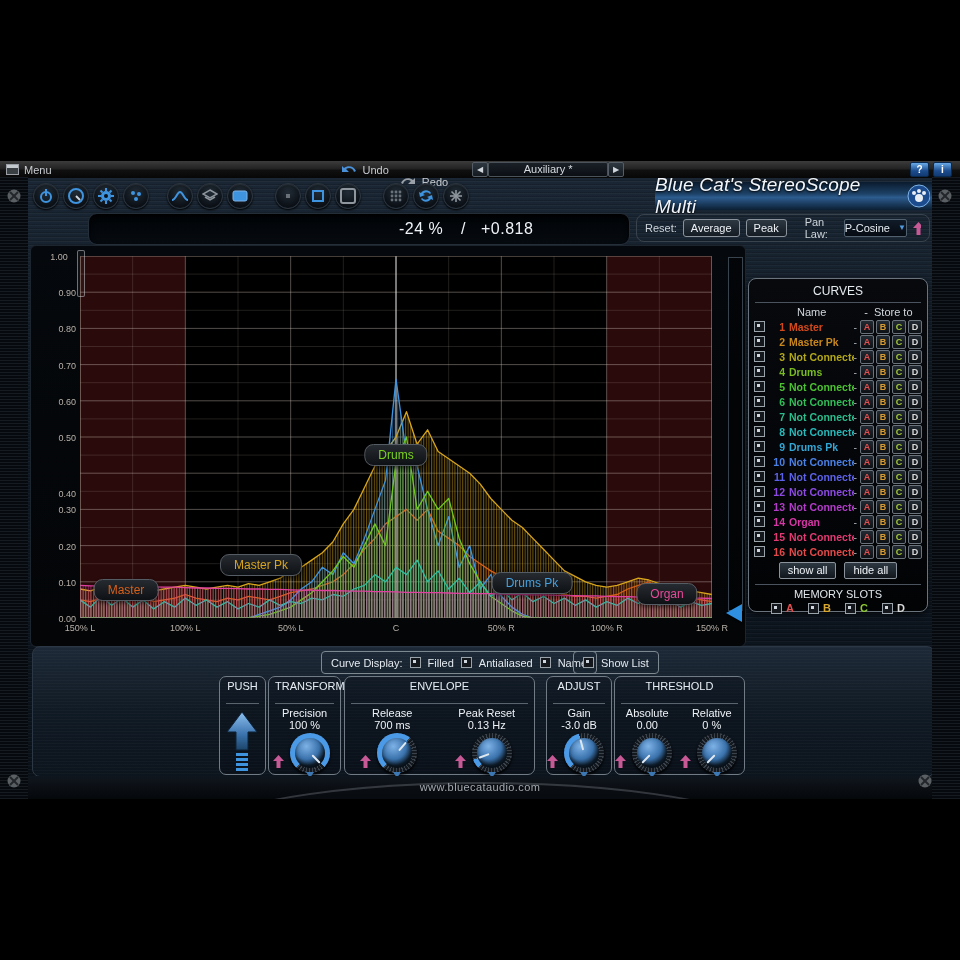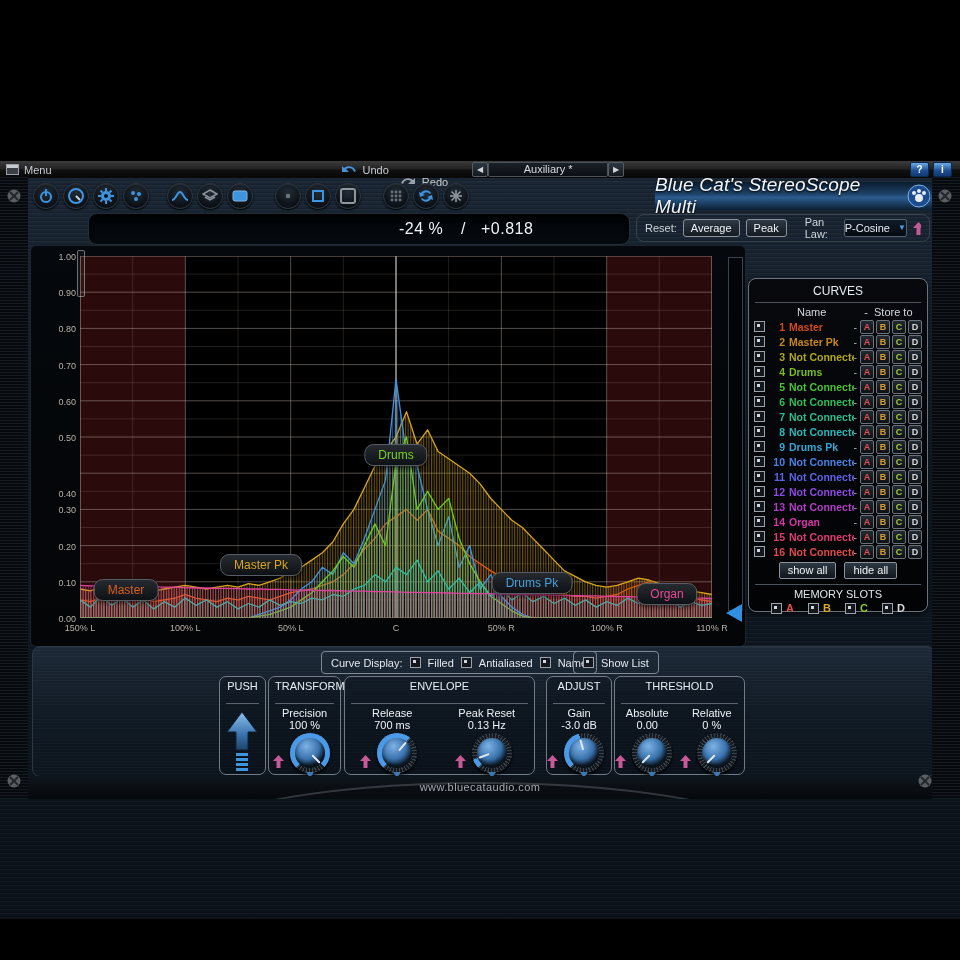--- a/index.html
+++ b/index.html
@@ -1,20 +1,20 @@
 <!DOCTYPE html>
 <html><head>
 <meta charset="utf-8">
 <style>
   html,body{margin:0;padding:0;background:#000;}
   body{width:960px;height:960px;position:relative;overflow:hidden;
        font-family:"Liberation Sans","DejaVu Sans",sans-serif;color:#dfe5ec;}
   .abs{position:absolute;}
   
-  #plugin{left:0;top:161px;width:960px;height:758px;
+  #plugin{left:0;top:161px;width:960px;height:638px;
     background:
       repeating-linear-gradient(180deg,rgba(255,255,255,.03) 0 1px,transparent 1px 3px,rgba(0,0,0,.15) 3px 4px),
       linear-gradient(180deg,#1b2735,#101a25 40%,#0c141d 75%,#0a1118);}
   .bezel{top:16px;width:28px;height:622px;
     background:repeating-linear-gradient(180deg,rgba(255,255,255,.05) 0 1px,rgba(0,0,0,.4) 1px 3px),#0a0f16;}
   
   #menubar{left:0;top:0;width:960px;height:17px;
     background:linear-gradient(180deg,#3c3c3c,#232323 45%,#101010 55%,#070707);
     font-size:11px;color:#c9ccd0;display:flex;align-items:center;}
   #menubar .mi{display:flex;align-items:center;gap:5px;}
@@ -361,40 +361,40 @@
       </svg>
     <div id="labels">
         <div class="pill" style="left: 46px; top: 334px; color: rgb(216, 96, 26);">Master</div>
         <div class="pill" style="left: 181px; top: 309px; color: rgb(216, 165, 29);">Master Pk</div>
         <div class="pill" style="left: 316px; top: 199px; color: rgb(122, 210, 31);">Drums</div>
         <div class="pill" style="left: 452px; top: 327px; color: rgb(70, 160, 221);">Drums Pk</div>
         <div class="pill" style="left: 587px; top: 338px; color: rgb(232, 72, 152);">Organ</div>
       </div>
   </div>
   <div id="yticks">
-      <span class="ytick abs" style="left: 42px; top: 91px;">1.00</span>
+      <span class="ytick abs" style="left: 42px; top: 91px; text-align: center;">1.00</span>
       <span class="ytick abs" style="left: 42px; top: 127.2px;">0.90</span>
       <span class="ytick abs" style="left: 42px; top: 163.4px;">0.80</span>
       <span class="ytick abs" style="left: 42px; top: 199.6px;">0.70</span>
       <span class="ytick abs" style="left: 42px; top: 235.8px;">0.60</span>
       <span class="ytick abs" style="left: 42px; top: 272px;">0.50</span>
       <span class="ytick abs" style="left: 42px; top: 308.2px; margin-top: 20px;">0.40</span>
       <span class="ytick abs" style="left: 42px; top: 344.4px;">0.30</span>
       <span class="ytick abs" style="left: 42px; top: 380.6px;">0.20</span>
       <span class="ytick abs" style="left: 42px; top: 416.8px;">0.10</span>
       <span class="ytick abs" style="left: 42px; top: 453px;">0.00</span>
     </div>
   <div id="xticks">
       <span class="xtick abs" style="left: 50px; top: 462px;">150% L</span>
       <span class="xtick abs" style="left: 155.33px; top: 462px;">100% L</span>
       <span class="xtick abs" style="left: 260.66px; top: 462px;">50% L</span>
       <span class="xtick abs" style="left: 365.99px; top: 462px;">C</span>
       <span class="xtick abs" style="left: 471.32px; top: 462px;">50% R</span>
       <span class="xtick abs" style="left: 576.65px; top: 462px;">100% R</span>
-      <span class="xtick abs" style="left: 681.98px; top: 462px;">110% R</span>
+      <span class="xtick abs" style="left: 681.98px; top: 462px;">150% R</span>
     </div>
   <div id="zoombracket" class="abs"></div>
   <div id="vtrack" class="abs"></div>
   <div id="vhandle" class="abs"></div>
 
   <div id="curvespanel" class="abs">
     <div id="curvestitle">CURVES</div>
     <div class="hr"></div>
     <div id="colhdr">
       <span style="margin-left:42px;">Name</span>

